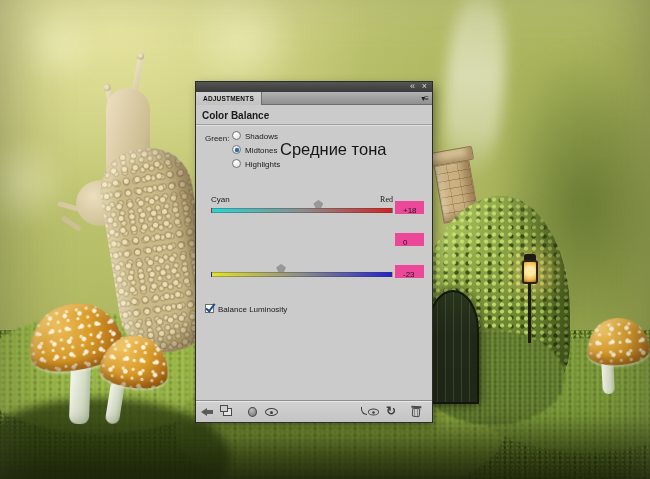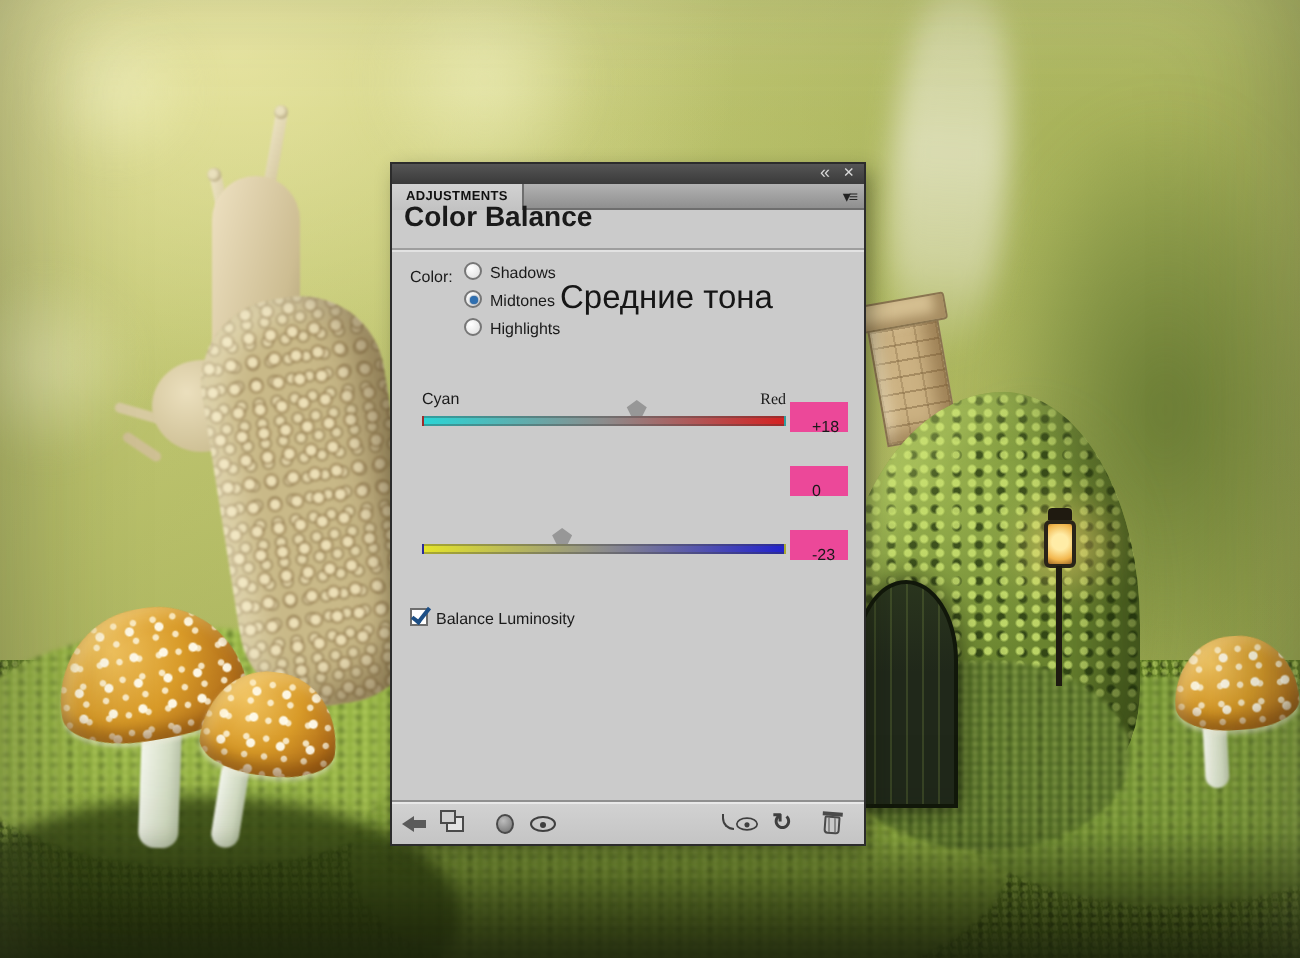--- a/index.html
+++ b/index.html
@@ -91,41 +91,41 @@
   .panel{left:196px;top:82px;width:236px;height:340px;background:#cbcbcb;
     box-shadow:0 0 0 1px #2c2c2c, 3px 4px 10px rgba(20,25,8,.45);font-size:8px;color:#1a1a1a;}
   .chrome{left:0;top:0;right:0;height:10px;background:linear-gradient(#555,#3a3a3a);}
   .chrome .wicon{position:absolute;top:-1px;color:#d9d9d9;font-size:9px;line-height:11px;cursor:pointer;}
   .tabbar{left:0;top:10px;right:0;height:13px;background:linear-gradient(#b2b2b2,#8f8f8f);
     border-bottom:1px solid #6e6e6e;}
   .tab{left:0;top:0;height:13px;width:66px;background:linear-gradient(#d2d2d2,#c2c2c2);
     border-right:1px solid #6e6e6e;font-weight:bold;font-size:6.5px;letter-spacing:.2px;
     line-height:13px;text-align:center;color:#111;}
   .panelmenu{right:4px;top:2px;color:#222;font-size:8px;letter-spacing:-1px;cursor:pointer;}
-  .ptitle{left:6px;top:18px;font-weight:bold;font-size:14px;text-align:right;}
+  .ptitle{left:6px;top:28px;font-weight:bold;font-size:10px;text-align:right;}
   .hdr-div{left:0;right:0;top:42px;height:1px;background:#9e9e9e;box-shadow:0 1px 0 #e2e2e2;}
 
   .tone-label{left:9px;top:52px;}
   .radio-row{left:36px;height:11px;cursor:pointer;}
   .radio{left:0;top:0;width:9px;height:9px;border-radius:50%;border:1px solid #767676;
     background:radial-gradient(circle at 35% 30%,#fff,#dcdcdc);}
   .radio.selected::after{content:"";position:absolute;left:1.5px;top:1.5px;width:4px;height:4px;
     border-radius:50%;background:#2f6fb0;box-shadow:0 0 1px #123a66;}
   .radio-label{left:13px;top:1px;}
   .annotation{color:#161616;font-size:16.5px;white-space:nowrap;}
 
   .slider{left:15px;width:182px;height:26px;}
   .slabels{left:0;right:0;top:0;height:10px;}
   .slabel-l{left:0;top:0;}
   .slabel-r{right:0;top:0;font-family:Liberation Serif, serif;}
   .strack{left:0;right:0;top:13px;height:5px;border:1px solid rgba(60,60,60,.35);cursor:pointer;}
   .sthumb{top:5px;width:10px;height:8px;background:#979797;cursor:pointer;
     clip-path:polygon(50% 0,100% 45%,78% 100%,22% 100%,0 45%);
     filter:drop-shadow(0 0 .7px #333);}
-  .valbox{left:199px;width:29px;height:13px;background:#ec4899;border:7px solid #ec4899;
+  .valbox{left:199px;width:29px;height:13px;background:#ec4899;border:4px solid #ec4899;
     padding:1px 0 0 4px;font-size:8px;cursor:text;}
 
   .chkrow{left:9px;top:221px;height:11px;cursor:pointer;}
   .checkbox{left:0;top:1px;width:9px;height:9px;background:#fff;border:1px solid #6d6d6d;}
   .checkbox.checked::after{content:"";position:absolute;left:2px;top:-3px;width:3px;height:8px;
     border-right:2px solid #1d4f86;border-bottom:2px solid #1d4f86;transform:rotate(38deg);}
   .chklabel{left:13px;top:2px;}
 
   .footer{left:0;right:0;top:318px;bottom:0;border-top:1px solid #8f8f8f;
     background:linear-gradient(#d2d2d2,#c4c4c4);box-shadow:inset 0 1px 0 #e8e8e8;}
@@ -201,21 +201,21 @@
     </div>
 
     <div class="tabbar">
       <div class="tab">ADJUSTMENTS</div>
       <span class="panelmenu">▾≡</span>
     </div>
 
     <div class="ptitle">Color Balance</div>
     <div class="hdr-div"></div>
 
-    <div class="tone-label">Color:</div>
+    <div class="tone-label">Green:</div>
 
     <div class="radio-row" style="top:49px;width:70px;">
       <span class="radio"></span>
       <span class="radio-label">Shadows</span>
     </div>
     <div class="radio-row" style="top:63px;width:70px;">
       <span class="radio selected"></span>
       <span class="radio-label">Midtones</span>
     </div>
     <div class="radio-row" style="top:77px;width:70px;">

